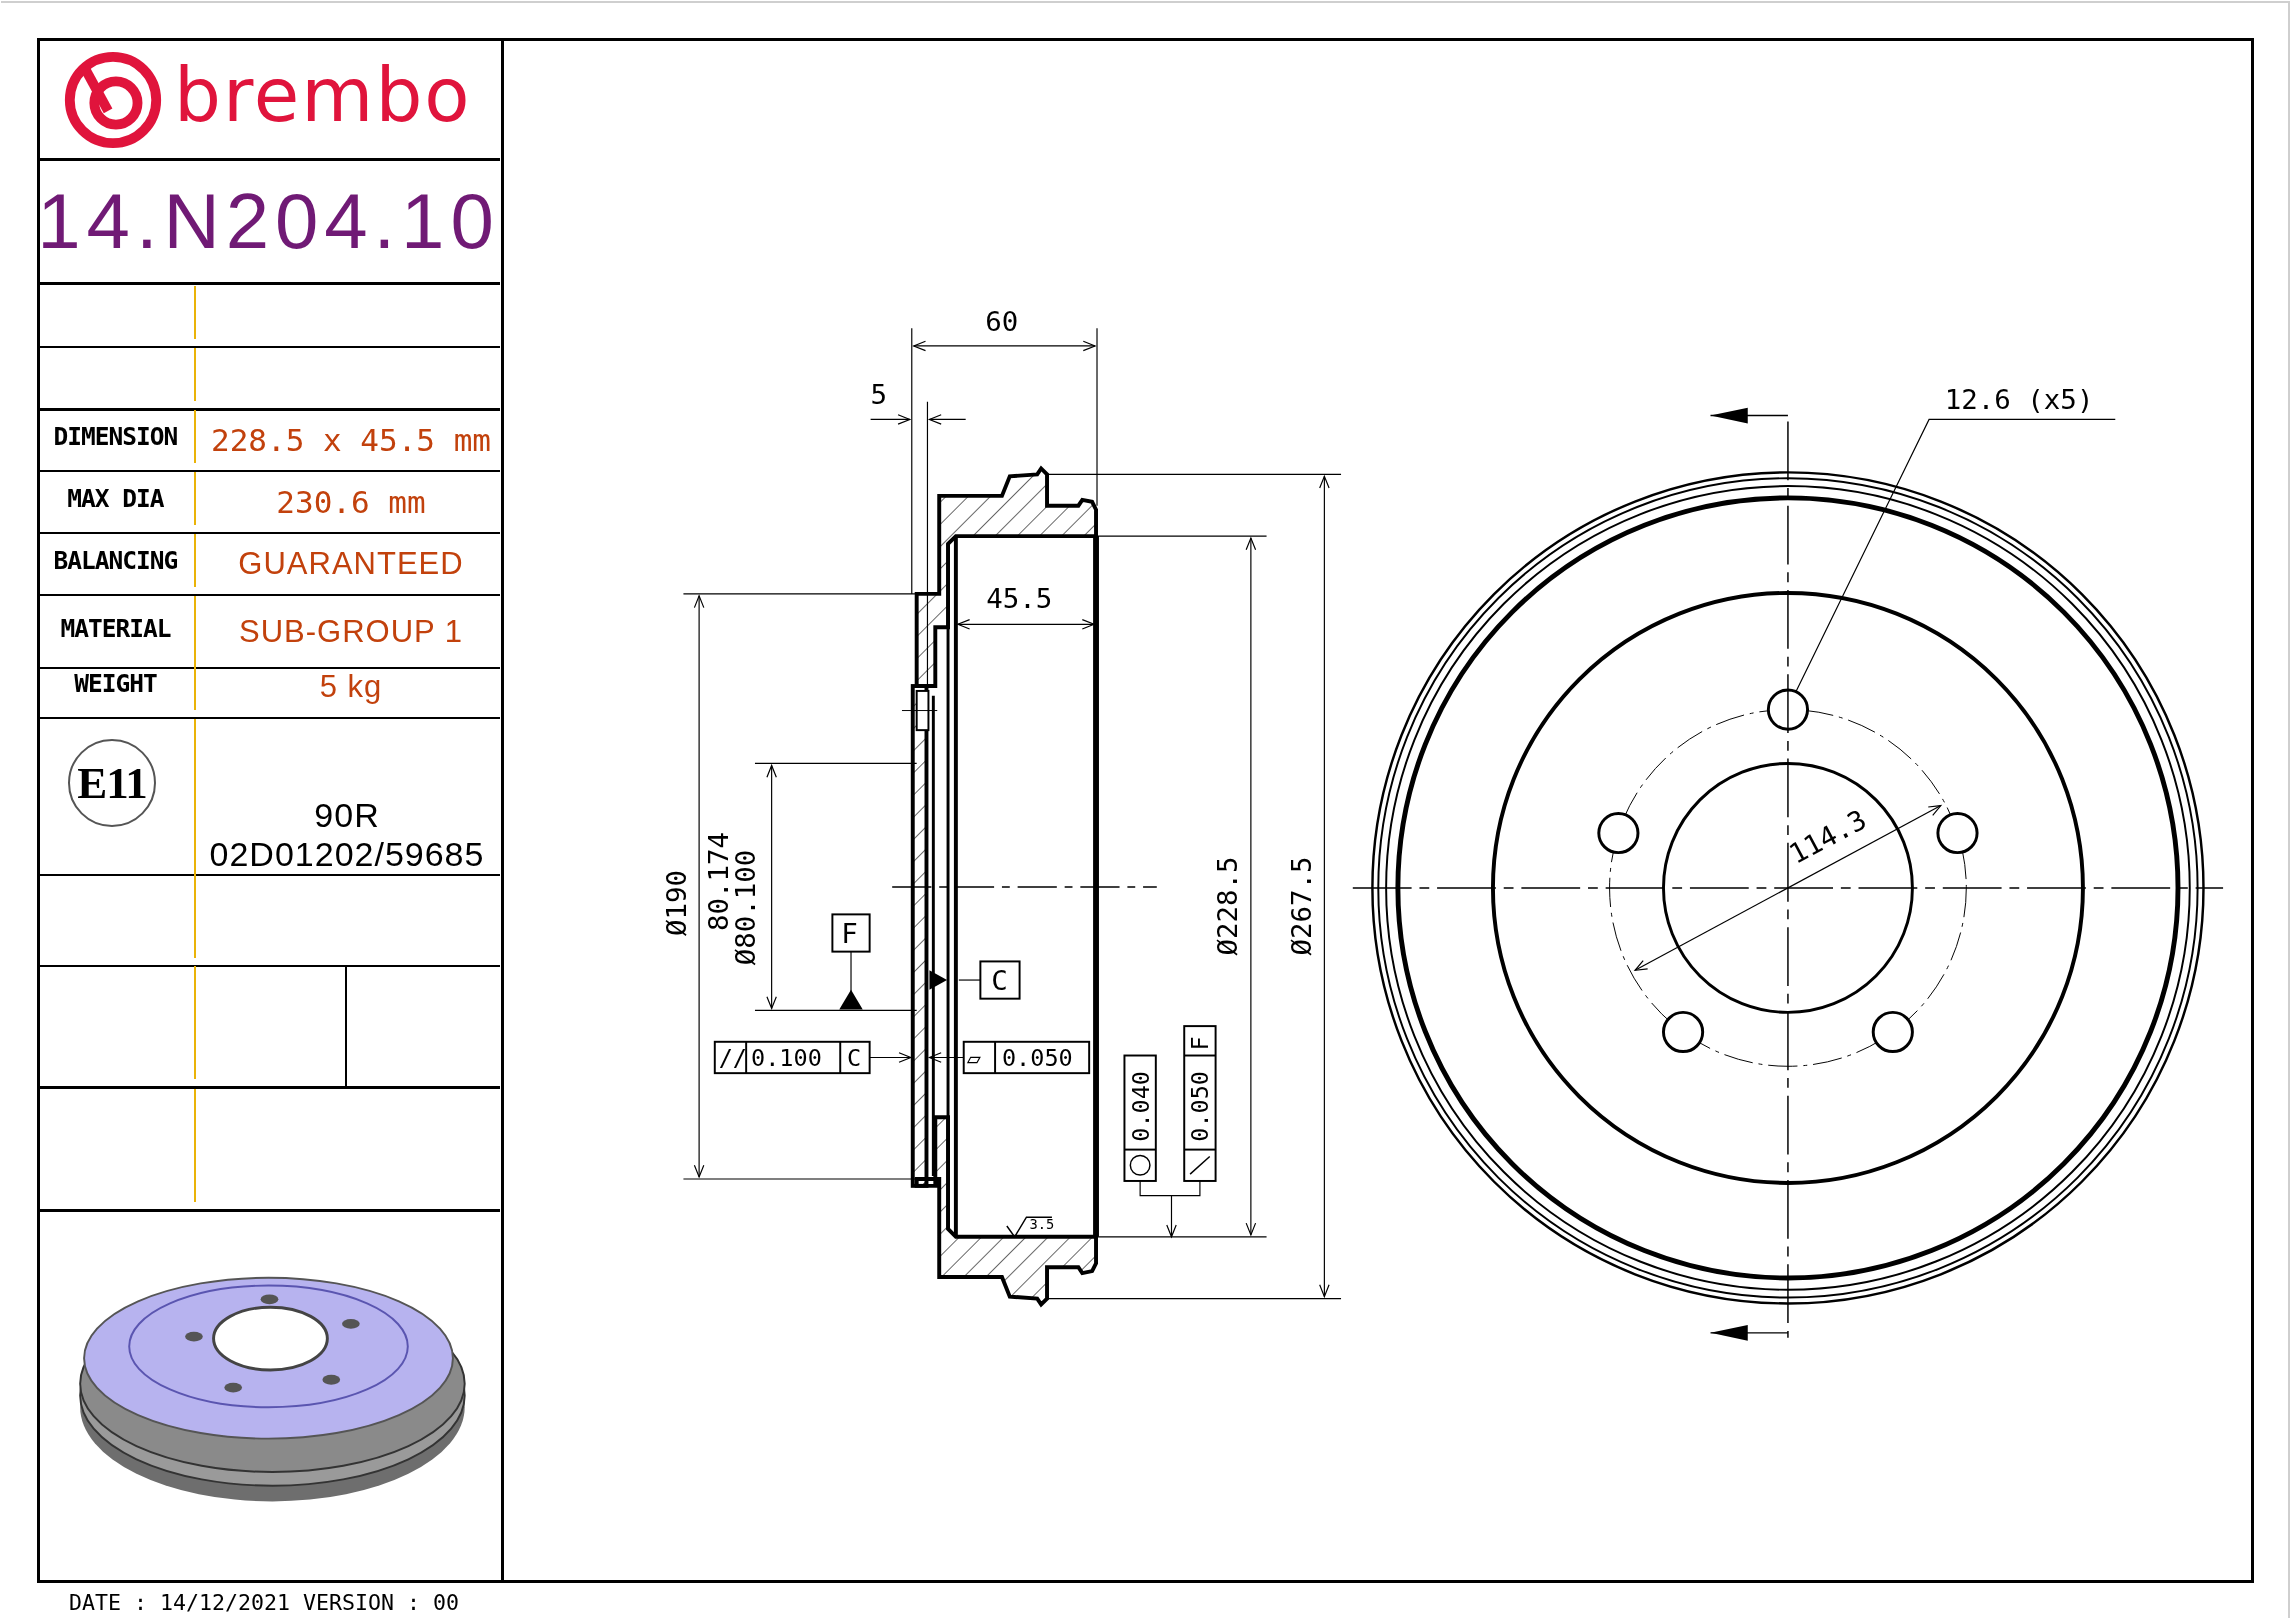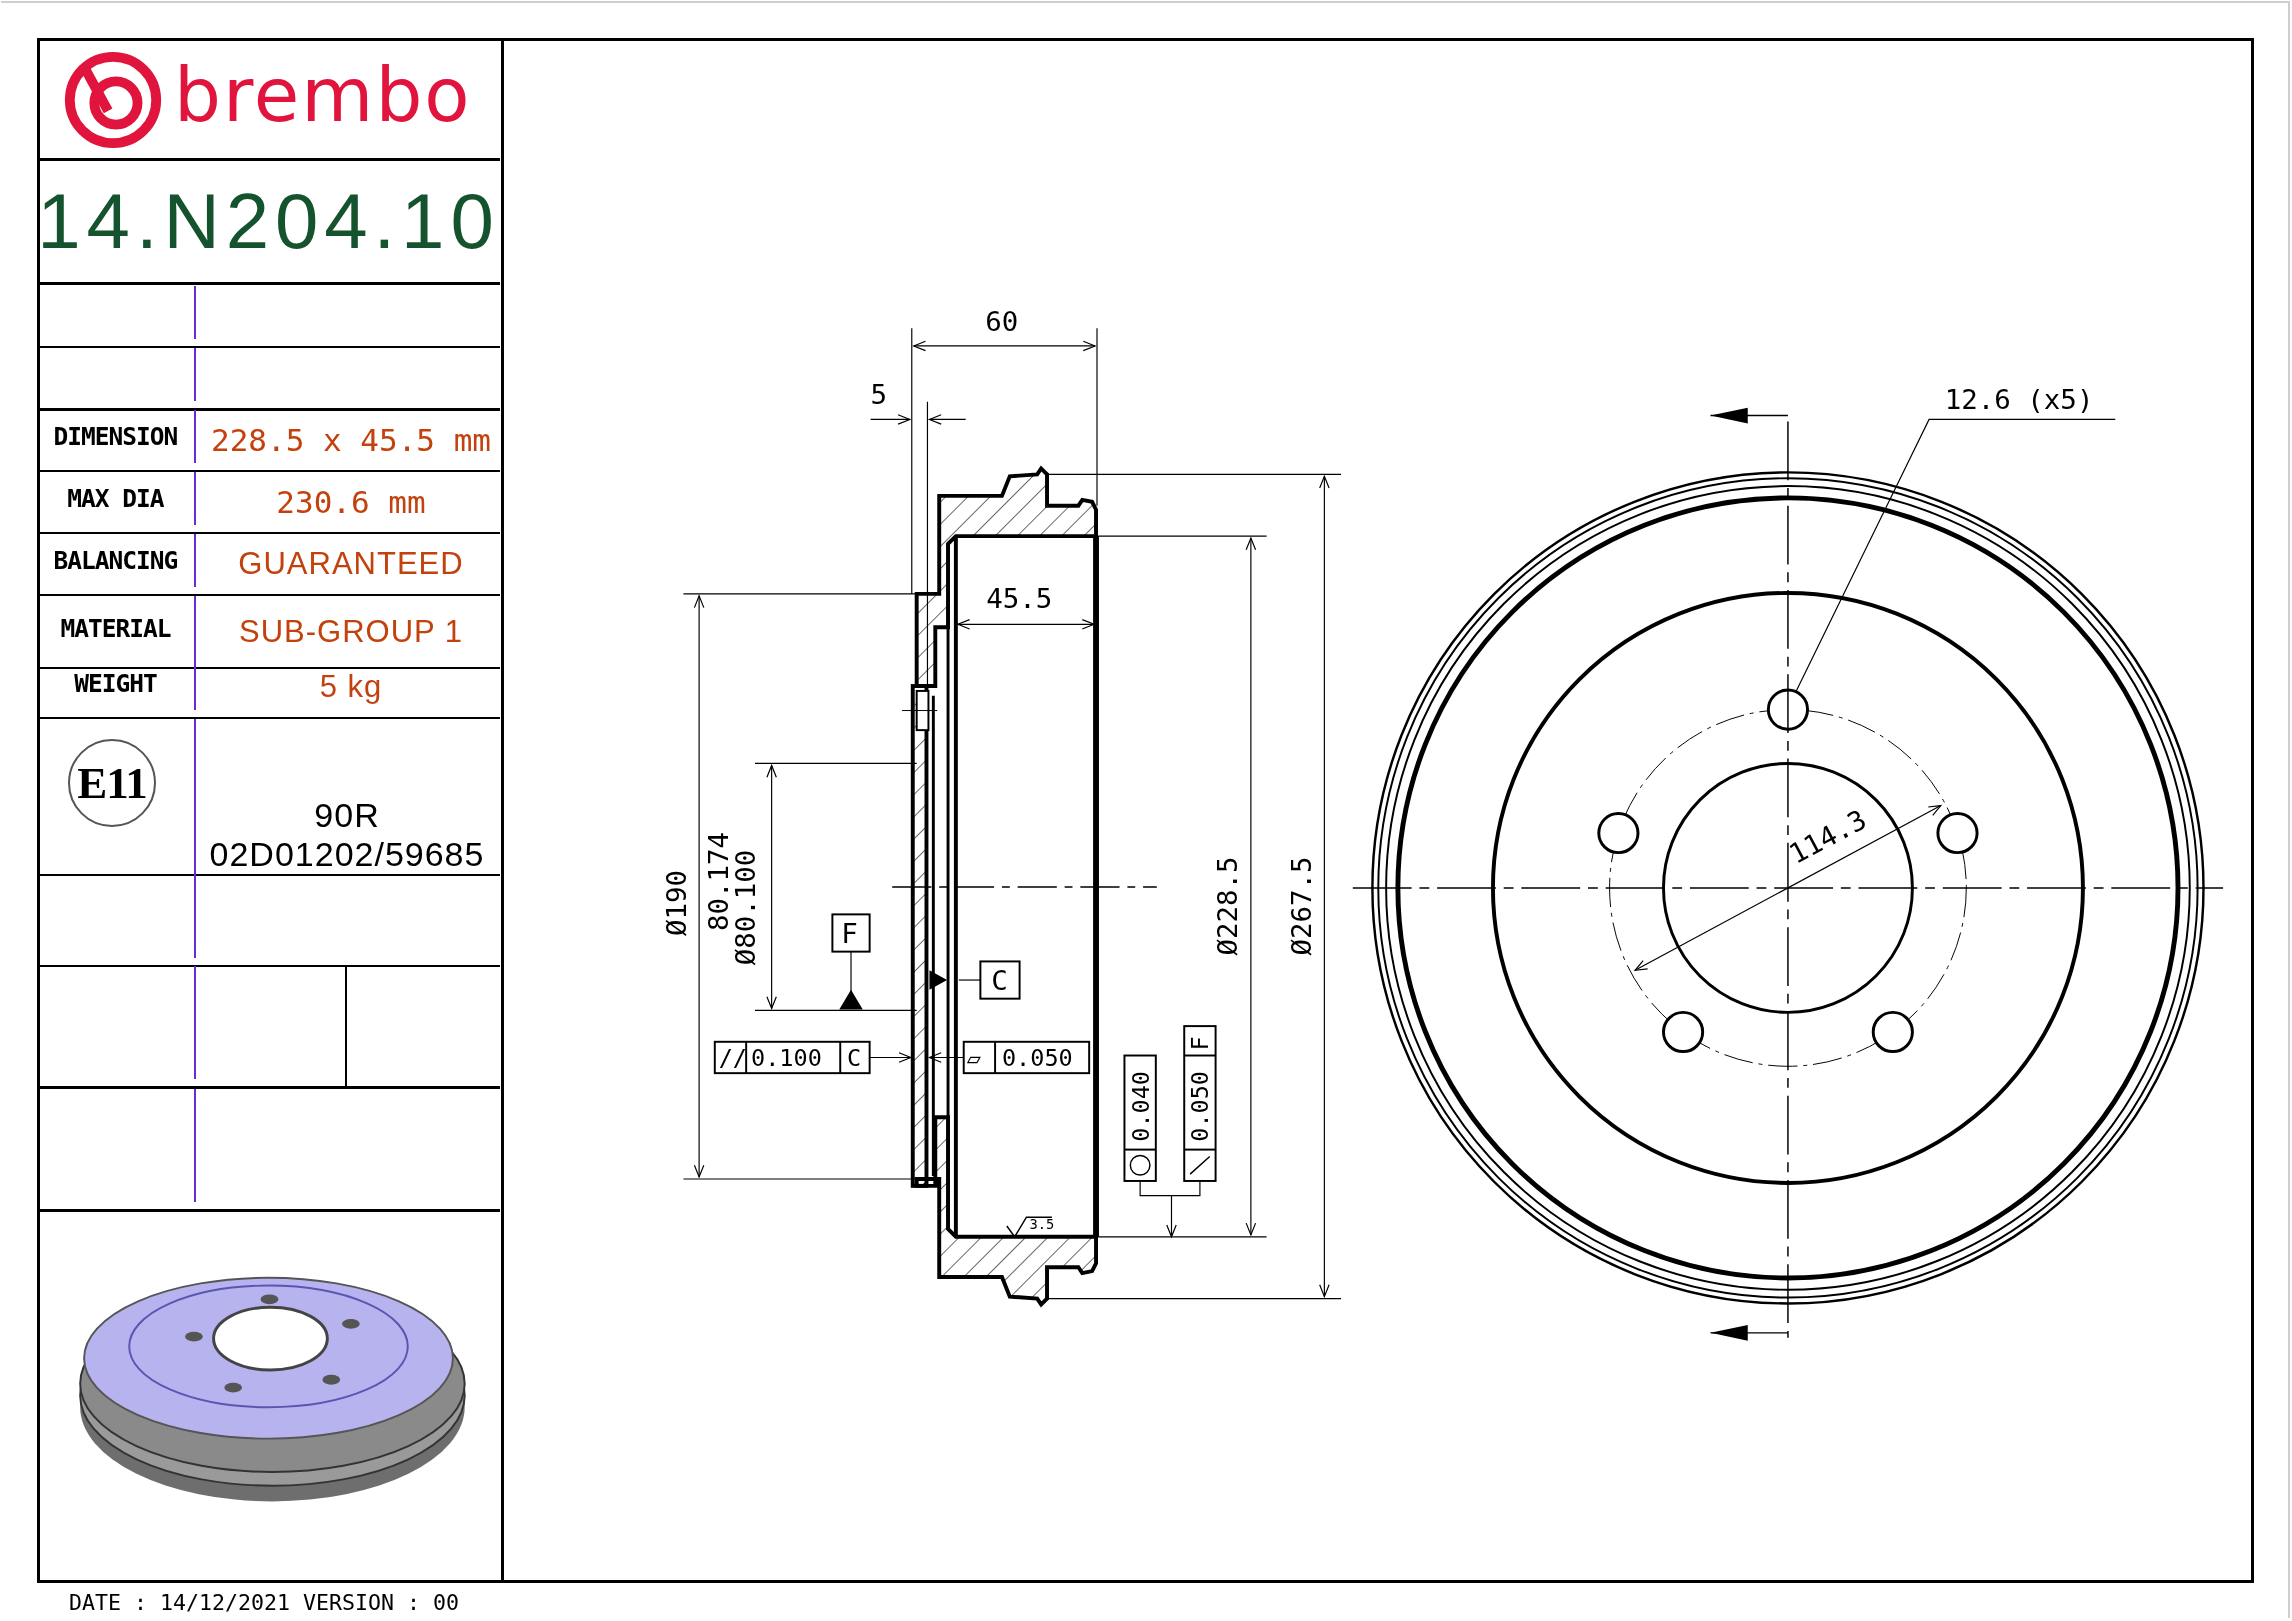--- a/index.html
+++ b/index.html
@@ -3,27 +3,27 @@
 <meta charset="utf-8">
 <style>
   html, body { margin:0; padding:0; background:#ffffff; }
   body { width:2293px; height:1621px; position:relative; overflow:hidden; font-family:"DejaVu Sans", sans-serif; }
   .sheet { position:absolute; left:0; top:0; width:2293px; height:1621px; }
   .outer-border { position:absolute; left:1px; top:1px; width:2289px; height:1617px; border-top:2px solid #cfcfcf; border-right:2px solid #cfcfcf; box-sizing:border-box; }
   .frame { position:absolute; left:37px; top:38px; width:2217px; height:1545px; border:3.9px solid #000; box-sizing:border-box; }
   .title-block { position:absolute; left:37px; top:38px; width:467px; height:1545px; border-right:3.9px solid #000; box-sizing:border-box; }
   .tb-row { position:absolute; left:0; width:463px; border-bottom:2px solid #000; box-sizing:border-box; }
   .tb-row.thick { border-bottom:3.9px solid #000; }
-  .tb-label { position:absolute; left:0; top:0; bottom:7px; width:157px; border-right:2px solid #6d28d9; display:flex; align-items:center; justify-content:center; font-family:"DejaVu Sans Mono", monospace; font-weight:bold; font-size:24.5px; letter-spacing:-1px; color:#000;text-align:center; }
+  .tb-label { position:absolute; left:0; top:0; bottom:7px; width:157px; border-right:2px solid #eab308; display:flex; align-items:center; justify-content:center; font-family:"DejaVu Sans Mono", monospace; font-weight:bold; font-size:24.5px; letter-spacing:-1px; color:#000;text-align:center; }
   .tb-value { position:absolute; left:157px; right:0; top:0; bottom:0; display:flex; align-items:center; justify-content:center; font-family:"Liberation Sans", sans-serif; font-size:31px; color:#c2410c; letter-spacing:1px;margin-left:8px; }
   .tb-value.mono { font-family:"DejaVu Sans Mono", monospace; font-size:31px; letter-spacing:0; }
   .logo-row { position:absolute; left:0; top:0; width:463px; height:123px; border-bottom:3.9px solid #000; box-sizing:border-box; }
   .brand-text { position:absolute; left:137px; top:19.6px; font-family:"DejaVu Sans", sans-serif; font-size:74px; color:#e0143c; letter-spacing:2px; line-height:74px; }
   .partno-row { position:absolute; left:0; top:123px; width:463px; height:124px; border-bottom:3.9px solid #000; box-sizing:border-box; display:flex; align-items:center; justify-content:center; }
-  .partno { font-family:"Liberation Sans", sans-serif; font-size:78px; letter-spacing:5.9px; color:#14532d; }
+  .partno { font-family:"Liberation Sans", sans-serif; font-size:78px; letter-spacing:5.9px; color:#701a75; }
   .e-mark { position:absolute; left:31px; top:19.6px; width:88px; height:88px; border:2.9px solid #555; border-radius:50%; display:flex; align-items:center; justify-content:center; font-family:"Liberation Serif", serif; font-weight:bold; font-size:45px; color:#000; box-sizing:border-box; }
   .approval { position:absolute; left:157px; right:0; top:0; bottom:0; display:flex; flex-direction:column; align-items:center; justify-content:flex-end; font-family:"Liberation Sans", sans-serif; font-size:34px; line-height:39px; letter-spacing:1px; }
   .footer { position:absolute; left:69px; top:1590px; font-family:"DejaVu Sans Mono", monospace; font-weight:normal; font-size:21.6px; color:#000; white-space:pre; }
   svg.drawing { position:absolute; left:0; top:0; }
   .dim { font-family:"DejaVu Sans Mono", monospace; font-size:28px; fill:#000; }
   .dim-sm { font-family:"DejaVu Sans Mono", monospace; font-size:24px; fill:#000; }
 </style>
 </head>
 <body>
 

